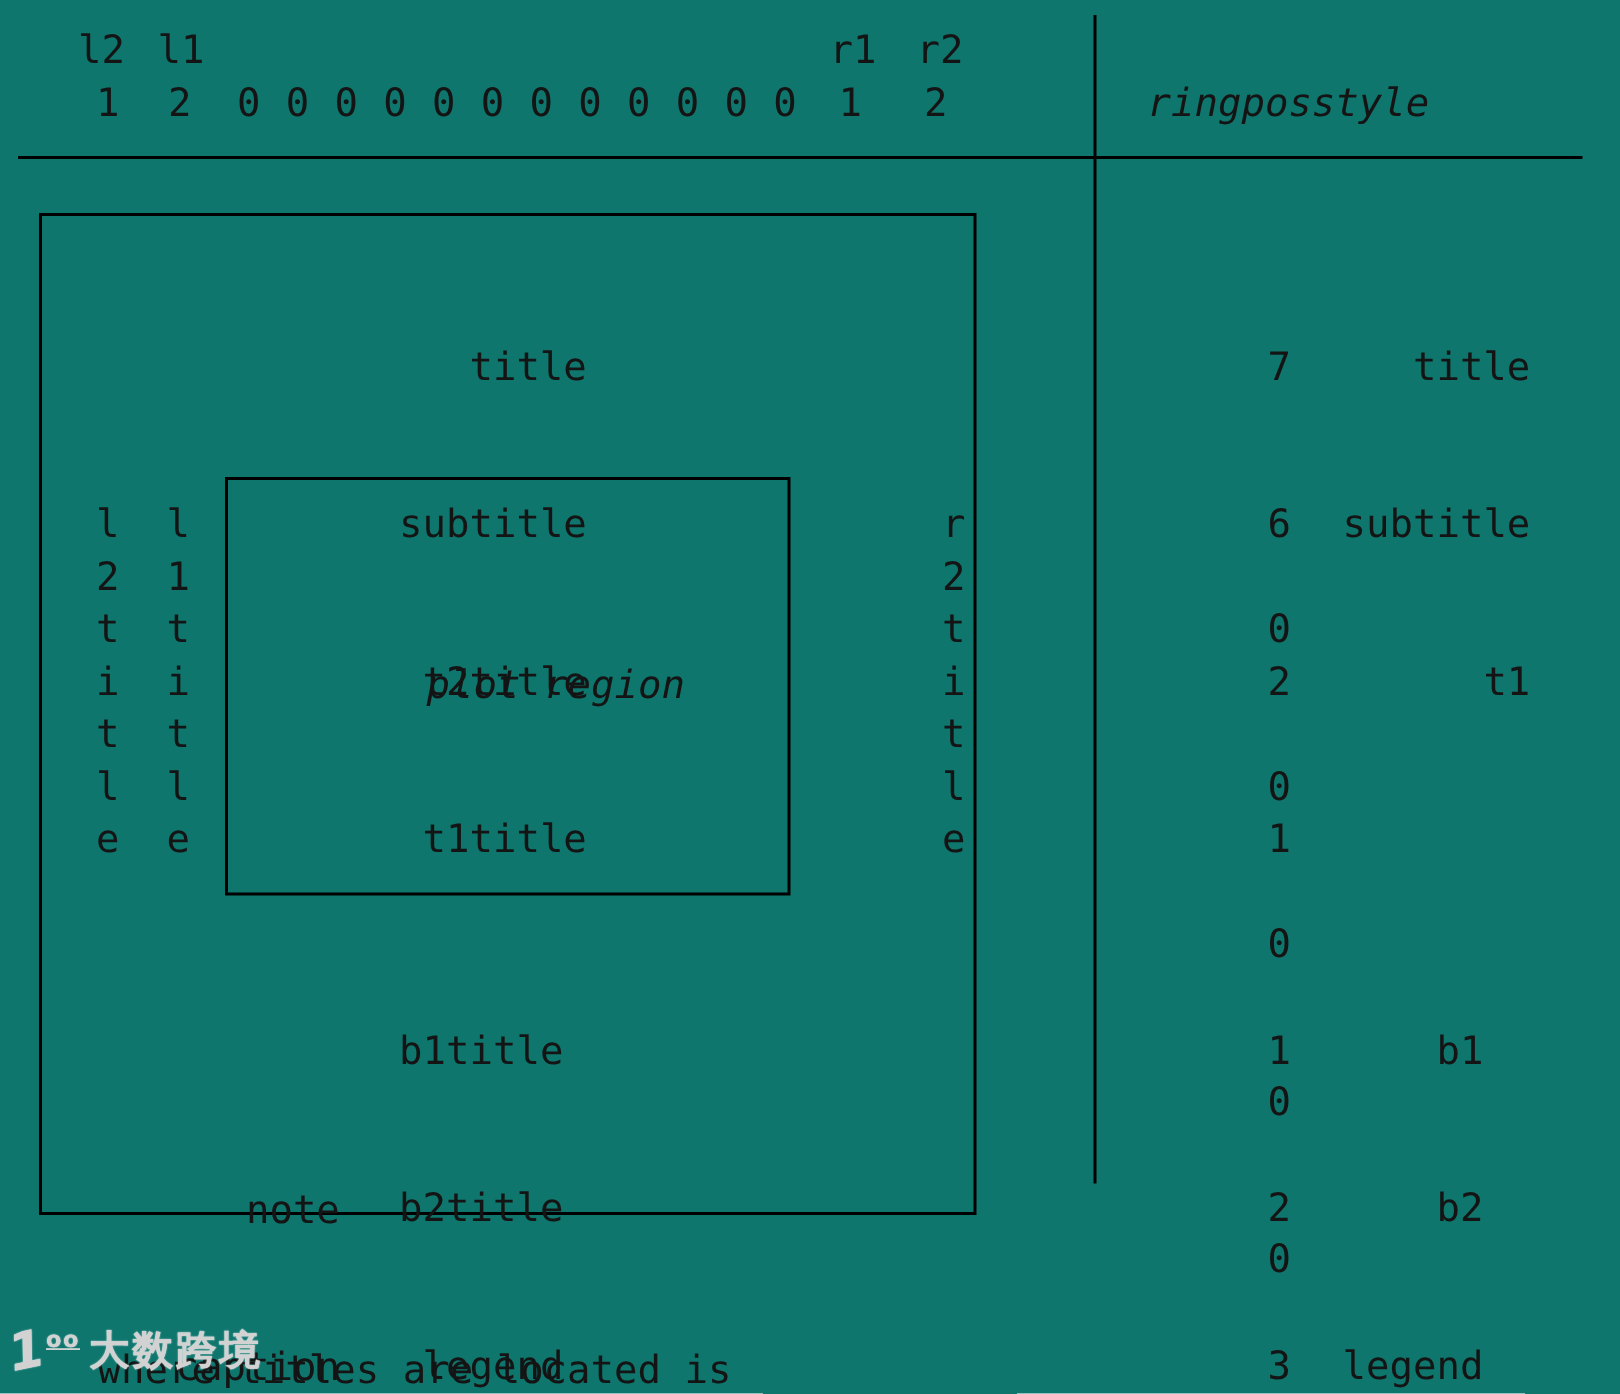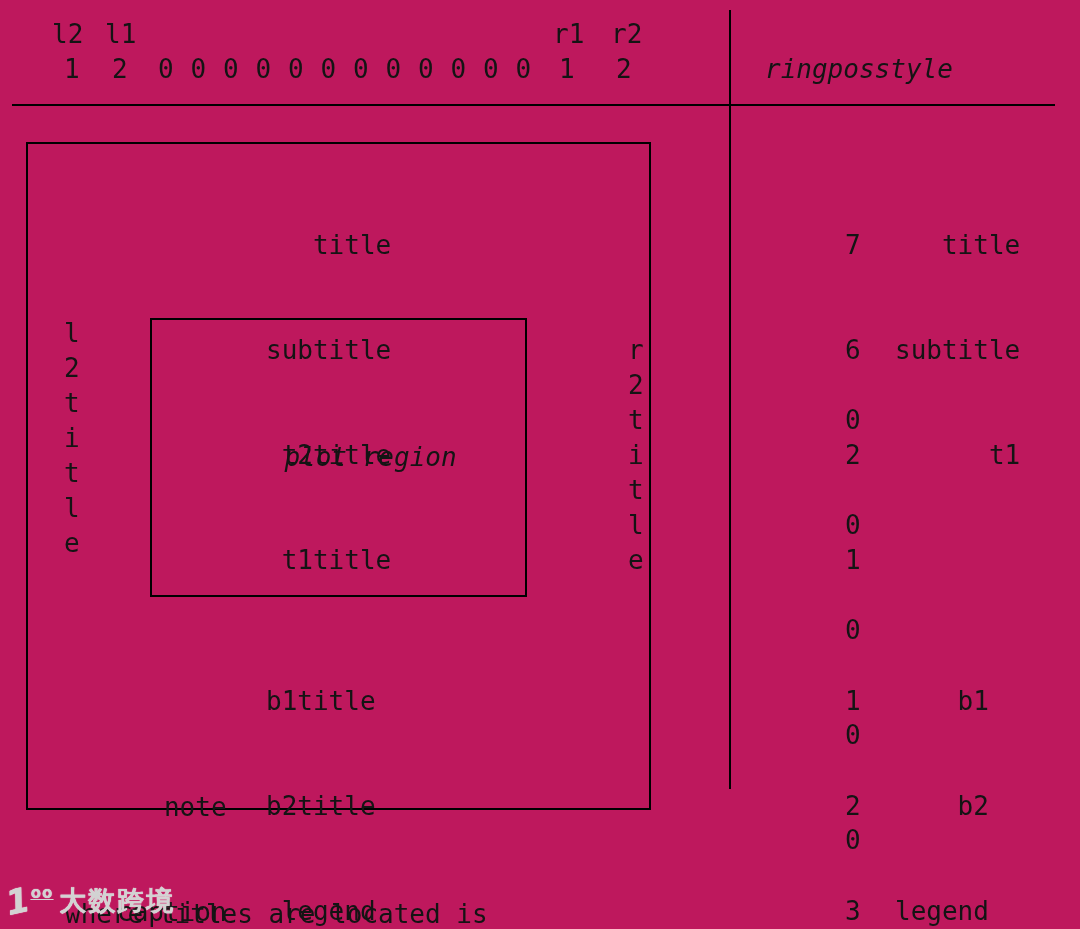--- a/index.html
+++ b/index.html
@@ -1,17 +1,17 @@
 <!DOCTYPE html>
 <html><head>
 <meta charset="utf-8">
 <style>
   html,body{margin:0;padding:0;background:#ffffff;}
   .stage{
-    position:relative;width:1080px;height:929px;background:#be185d;overflow:hidden;
+    position:relative;width:1080px;height:929px;background:#0f766e;overflow:hidden;
     font-family:"DejaVu Sans Mono",monospace;font-size:26px;line-height:35px;color:#141414;
   }
   .t{position:absolute;white-space:pre;}
   .it{font-style:italic;text-align:right;}
   .stack{position:absolute;white-space:pre;}
   .stack > div{height:35px;text-align:right;}
   .indent{margin-left:20px;}
   .vw{position:absolute;width:17px;word-break:break-all;line-height:35px;}
   .rule{position:absolute;background:#000000;}
   .box{position:absolute;border:2px solid #000000;box-sizing:border-box;background:transparent;}
@@ -50,21 +50,22 @@
 
   <div class="box" style="left:26px;top:142px;width:625px;height:668px"></div>
 
   <div class="stack" style="left:266px;top:158px">
     <div class="indent">title</div>
     <div>subtitle</div>
     <div>t2title</div>
     <div>t1title</div>
   </div>
 
-  <div class="vw" style="left:64px;top:316px">l2title</div>
+  <div class="vw" style="left:64px;top:333px">l2title</div>
+  <div class="vw" style="left:111px;top:333px">l1title</div>
   <div class="vw" style="left:628px;top:333px">r2title</div>
 
   <div class="box" style="left:150px;top:318px;width:377px;height:279px"></div>
   <div class="t it center" style="left:144px;top:440px;width:453px">plot region</div>
 
   <div class="stack" style="left:266px;top:614px">
     <div>b1title</div>
     <div>b2title</div>
     <div>legend</div>
   </div>

